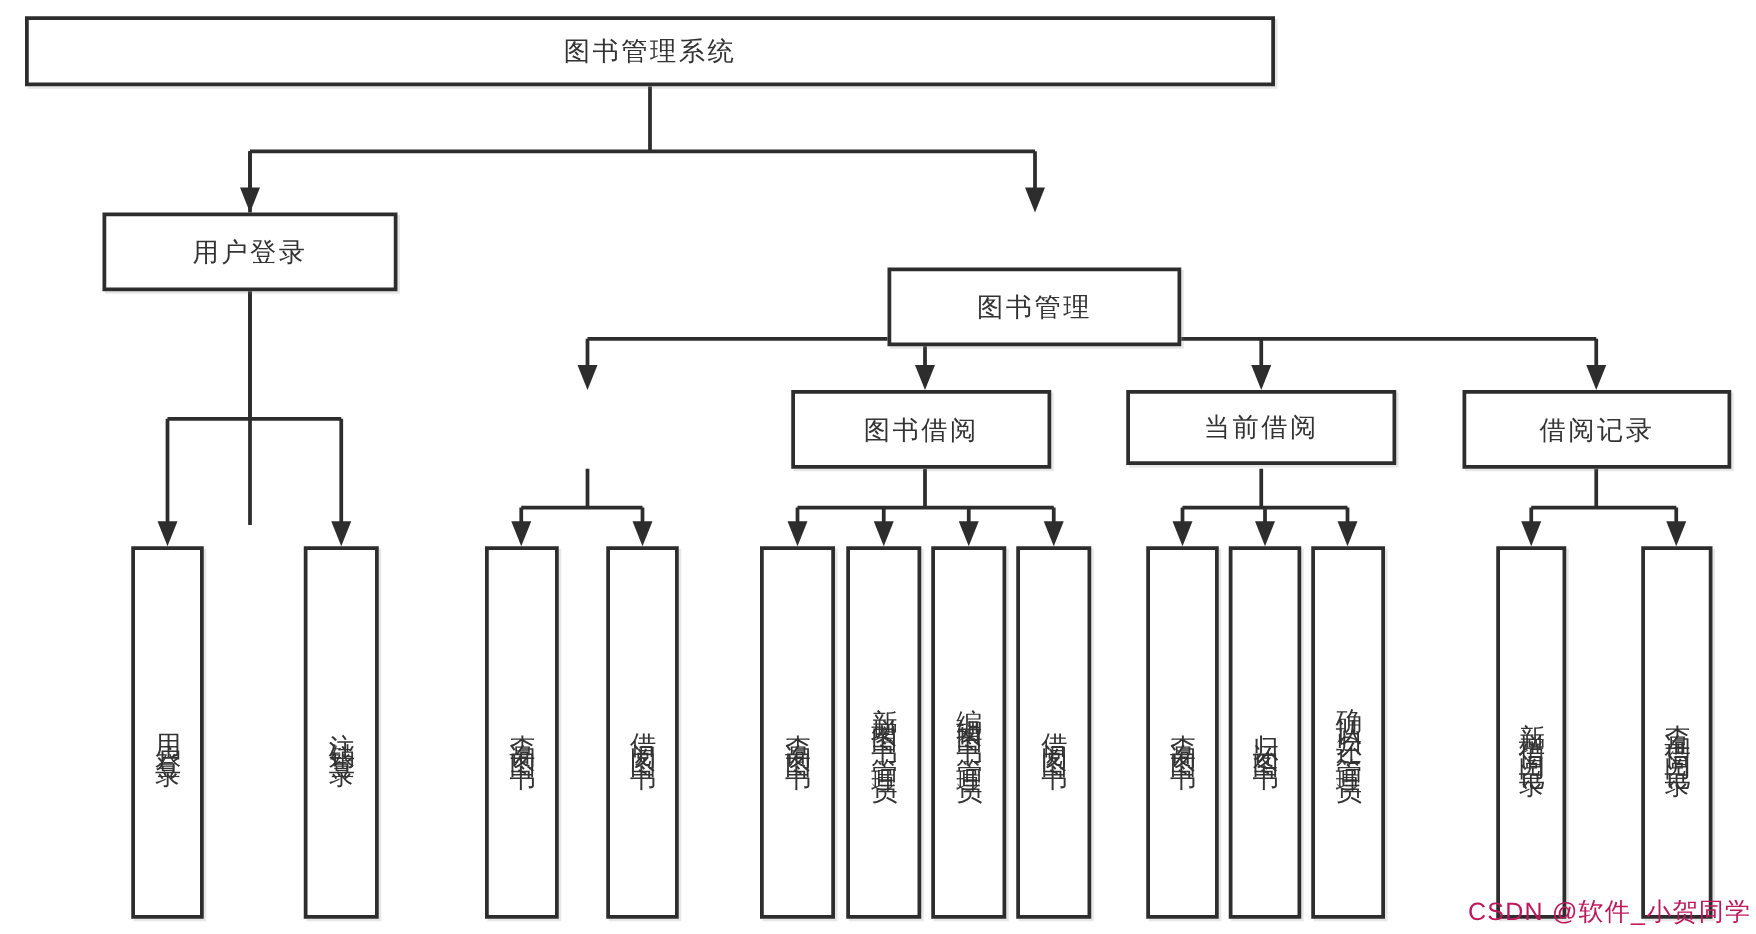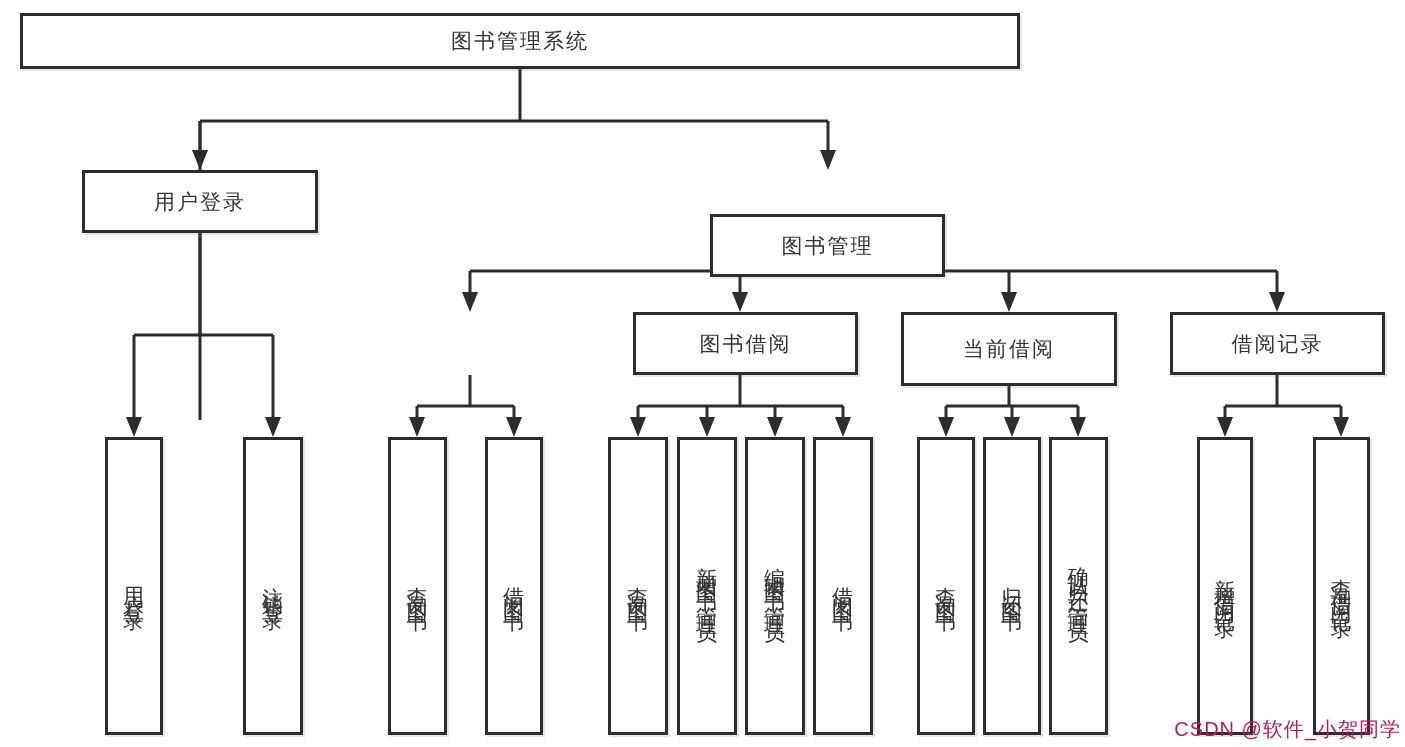--- a/index.html
+++ b/index.html
@@ -98,24 +98,24 @@
     <span class="hlabel">图书管理系统</span>
   </div>
 
   <div class="node" style="left:82px;top:170px;width:236px;height:63px;">
     <span class="hlabel">用户登录</span>
   </div>
   <div class="node" style="left:710px;top:170px;width:235px;height:63px;margin-top:44px;">
     <span class="hlabel">图书管理</span>
   </div>
 
-  <div class="node" style="left:633px;top:312px;width:225px;height:63px;">
+  <div class="node" style="left:633px;top:312px;width:208px;height:63px;">
     <span class="hlabel">图书借阅</span>
   </div>
-  <div class="node" style="left:901px;top:312px;width:216px;height:74px;">
+  <div class="node" style="left:901px;top:312px;width:216px;height:60px;">
     <span class="hlabel">当前借阅</span>
   </div>
   <div class="node" style="left:1170px;top:312px;width:215px;height:63px;">
     <span class="hlabel">借阅记录</span>
   </div>
 
   <div class="node leaf" style="left:105px;top:437px;width:58px;height:298px;">
     <span class="vtext">用户登录</span>
   </div>
   <div class="node leaf" style="left:243px;top:437px;width:60px;height:298px;">

